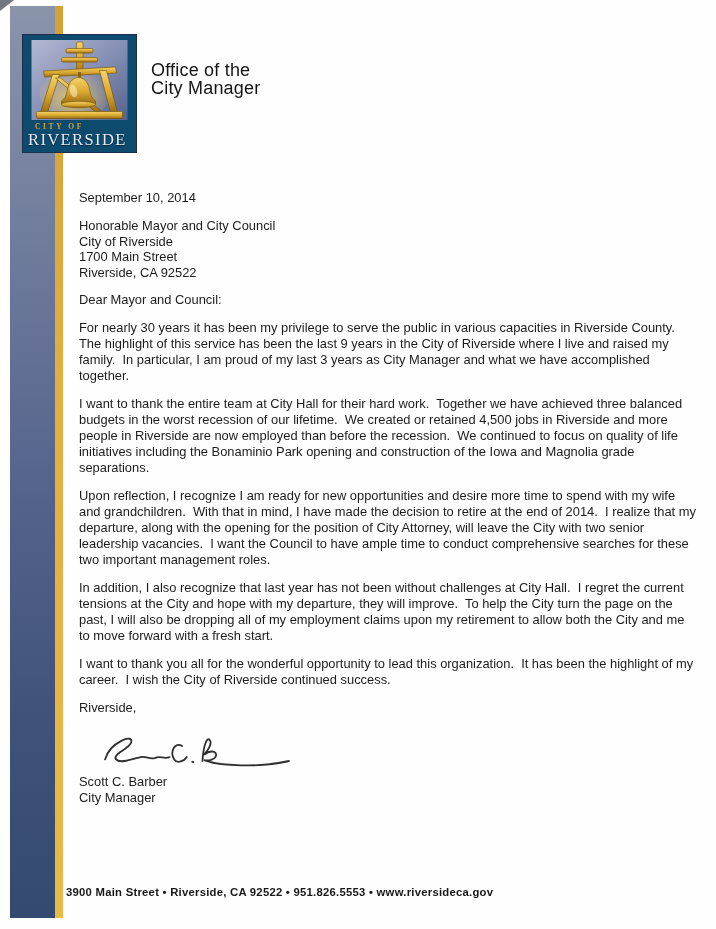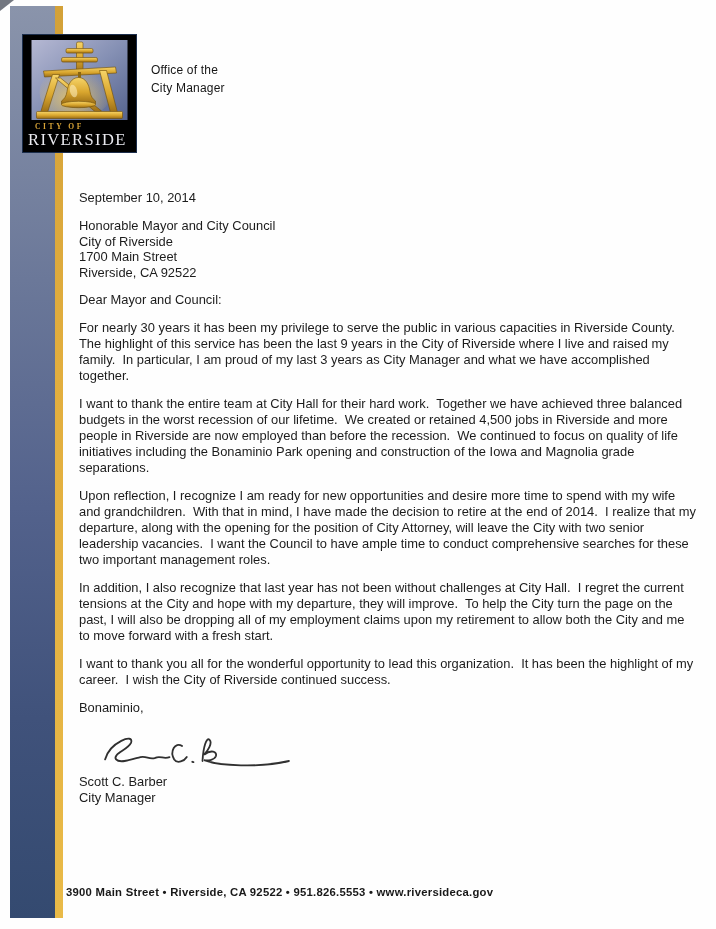--- a/index.html
+++ b/index.html
@@ -17,35 +17,35 @@
     position:absolute;left:10px;top:6px;width:45px;height:912px;
     background:linear-gradient(180deg,#8a94ab 0%,#6b7899 30%,#53628c 55%,#40527b 78%,#344a70 100%);
   }
   .stripe-gold{
     position:absolute;left:55px;top:6px;width:8px;height:912px;
     background:linear-gradient(180deg,#d3a138 0%,#e2ae3e 40%,#e9ba48 100%);
   }
   
   .logo{
     position:absolute;left:22px;top:34px;width:115px;height:119px;
-    background:#000000;box-shadow:0 0 0 1px #1c2e4c inset;
+    background:#0c4a6e;box-shadow:0 0 0 1px #1c2e4c inset;
   }
   .logo-art{position:absolute;left:9px;top:6px;width:97px;height:80px;display:block;}
   .logo-cityof{
     position:absolute;left:13px;top:88px;font-size:7.5px;letter-spacing:2.6px;
     color:#d8a437;font-weight:700;font-family:"Liberation Serif", serif;
   }
   .logo-name{
     position:absolute;left:6px;top:96px;width:104px;
     font-size:16.5px;letter-spacing:1.4px;color:#e9e9ef;
     font-family:"Liberation Serif", serif;text-shadow:0 1px 1px rgba(0,0,0,.5);
   }
   
   .office{
-    position:absolute;left:151px;top:62px;font-size:12px;line-height:17.5px;
+    position:absolute;left:151px;top:62px;font-size:18px;line-height:17.5px;
     color:#151515;letter-spacing:.2px;
   }
   
   .body{
     position:absolute;left:79px;top:190px;width:617px;
     font-size:12.9px;line-height:16px;
   }
   .body p{margin:0 0 12px;white-space:pre-wrap;}
   .address{line-height:15.5px;margin:8px 0 12px;}
   .closing{margin:0 0 4px;}
@@ -121,21 +121,21 @@
     </div>
 
     <p>Dear Mayor and Council:</p>
 
     <p>For nearly 30 years it has been my privilege to serve the public in various capacities in Riverside County.  The highlight of this service has been the last 9 years in the City of Riverside where I live and raised my family.  In particular, I am proud of my last 3 years as City Manager and what we have accomplished together.</p>
     <p>I want to thank the entire team at City Hall for their hard work.  Together we have achieved three balanced budgets in the worst recession of our lifetime.  We created or retained 4,500 jobs in Riverside and more people in Riverside are now employed than before the recession.  We continued to focus on quality of life initiatives including the Bonaminio Park opening and construction of the Iowa and Magnolia grade separations.</p>
     <p>Upon reflection, I recognize I am ready for new opportunities and desire more time to spend with my wife and grandchildren.  With that in mind, I have made the decision to retire at the end of 2014.  I realize that my departure, along with the opening for the position of City Attorney, will leave the City with two senior leadership vacancies.  I want the Council to have ample time to conduct comprehensive searches for these two important management roles.</p>
     <p>In addition, I also recognize that last year has not been without challenges at City Hall.  I regret the current tensions at the City and hope with my departure, they will improve.  To help the City turn the page on the past, I will also be dropping all of my employment claims upon my retirement to allow both the City and me to move forward with a fresh start.</p>
     <p>I want to thank you all for the wonderful opportunity to lead this organization.  It has been the highlight of my career.  I wish the City of Riverside continued success.</p>
 
-    <p class="closing">Bonaminio,</p>
+    <p class="closing">Riverside,</p>
 
     <svg class="sig-svg" width="232" height="44" viewBox="0 0 250 56" xmlns="http://www.w3.org/2000/svg" aria-hidden="true">
       <g fill="none" stroke="#1f1f1f" stroke-width="2.3" stroke-linecap="round" opacity="0.92">
         <path d="M8,40 C14,18 46,6 41,19 C37,28 17,33 22,40 C27,46 45,39 53,37 C61,35 64,41 72,38 C78,35 83,40 90,37"></path>
         <path d="M106,23 C97,17 90,30 96,40 C100,46 109,42 112,37"></path>
         <path d="M119,43 l1.5,0.5"></path>
         <path d="M132,42 C133,24 137,11 141,15 C145,19 139,29 134,34 C143,27 151,30 149,36 C147,41 138,42 134,41 C152,48 205,51 242,42"></path>
       </g>
     </svg>
 

